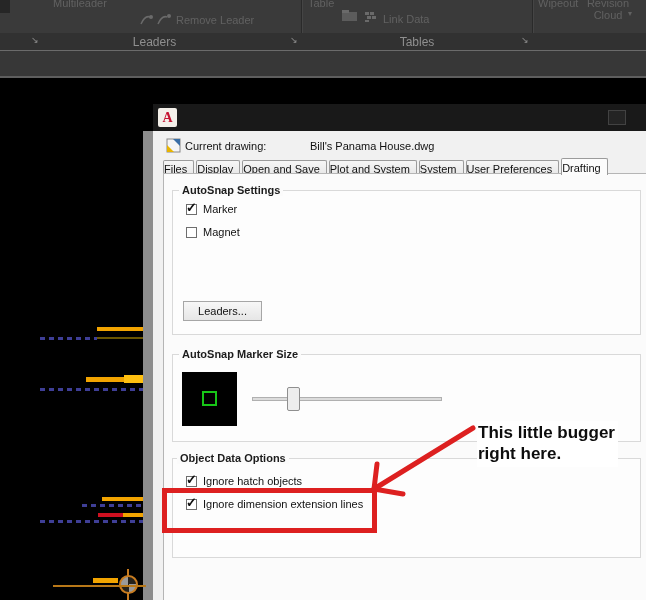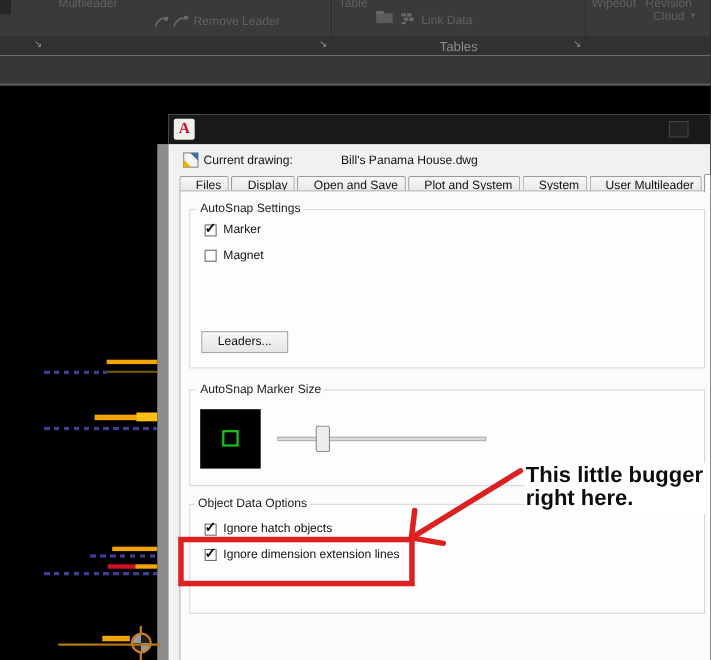--- a/index.html
+++ b/index.html
@@ -39,46 +39,46 @@
   .tb-ghost{position:absolute;left:455px;top:6px;width:18px;height:15px;
             border:1px solid rgba(255,255,255,.14);background:rgba(255,255,255,.05);}
   .cur-row{position:absolute;left:0;top:27px;width:100%;height:17px;}
   .cur-label{position:absolute;left:32px;top:9px;font-size:11px;color:#111;}
   .cur-value{position:absolute;left:157px;top:9px;font-size:11px;color:#111;}
   .dwg-icon{position:absolute;left:13px;top:7px;}
 
   .tabs{position:absolute;left:10px;top:54px;display:flex;align-items:flex-end;height:17px;}
   .tab{font-size:11px;color:#111;background:linear-gradient(#f6f6f6,#e7e7e7);
        border:1px solid #9b9b9b;border-bottom:none;border-radius:2px 2px 0 0;
-       padding:2px 6px 1px 14px;margin-right:2px;height:15px;white-space:nowrap;cursor:pointer;}
+       padding:2px 6px 1px 0;margin-right:2px;height:15px;white-space:nowrap;cursor:pointer;}
   .tab.active{background:#fcfcfc;height:17px;padding-top:3px;position:relative;z-index:3;}
   .page{position:absolute;left:10px;top:69px;width:492px;height:432px;
         background:#fbfbfb;border:1px solid #b5b5b5;}
 
   .grp{position:absolute;background:#fdfdfd;border:1px solid #d9d9d9;z-index:5;}
-  .grp-title{position:absolute;z-index:6;background:#fbfbfb;padding:0 3px;font-size:11px;color:#1c1c1c;white-space:nowrap;}
+  .grp-title{position:absolute;z-index:6;background:#fbfbfb;padding:0 3px;font-size:11px;color:#1c1c1c;white-space:nowrap;font-weight:bold;}
   .cb{position:absolute;z-index:7;cursor:pointer;}
   .cb .box{position:absolute;left:0;top:1px;width:11px;height:11px;background:#fff;border:1px solid #6e6e6e;}
   .cb .tick{position:absolute;left:0;top:-3px;font-size:13px;font-weight:bold;color:#101010;}
   .cb .lbl{position:absolute;left:17px;top:0;font-size:11px;color:#111;white-space:nowrap;}
   .btn{position:absolute;z-index:7;background:linear-gradient(#f7f7f7,#e6e6e6);border:1px solid #a6a6a6;
        font-size:11px;color:#111;text-align:center;cursor:pointer;font-family:"Liberation Sans",sans-serif;}
   .preview{position:absolute;z-index:7;background:#000;}
   .marker-sq{position:absolute;border:2px solid #17c517;}
   .slider-track{position:absolute;z-index:7;background:#dcdcdc;border:1px solid #b0b0b0;}
   .slider-thumb{position:absolute;z-index:8;background:#ededed;border:1px solid #8f8f8f;border-radius:2px;cursor:pointer;}
 
   
   .tooltip{position:absolute;left:33px;top:237px;width:323px;z-index:50;
            background:#e3e7ea;border:1px solid #707070;box-shadow:2px 2px 3px rgba(0,0,0,.45);
            padding:5px 7px;font-size:11.5px;line-height:1.45;color:#161616;}
   .red-rect{position:absolute;left:162px;top:488px;width:215px;height:45px;
             border:5px solid #dd2020;z-index:55;}
   .note{position:absolute;left:477px;top:421px;z-index:56;background:#fff;
-        font-weight:bold;font-size:20px;line-height:21px;color:#0d0d0d;padding:1px 3px 3px 1px;}
+        font-weight:bold;font-size:17px;line-height:21px;color:#0d0d0d;padding:1px 3px 3px 1px;}
   .arrow-svg{position:absolute;left:0;top:0;z-index:60;pointer-events:none;}
 </style>
 </head>
 <body>
 
 <div id="screen">
 
   <div class="ribbon">
     <div class="corner-dark"></div>
     <span class="rb-text" style="left:53px;top:-3px;">Multileader</span>
@@ -108,20 +108,21 @@
     </svg>
     <span class="rb-text" style="left:383px;top:13px;">Link Data</span>
 
     <div class="rb-sep" style="left:532px;"></div>
 
     <span class="rb-text" style="left:538px;top:-3px;">Wipeout</span>
     <span class="rb-text" style="left:584px;top:-3px;width:48px;white-space:normal;text-align:center;line-height:12px;">Revision Cloud</span>
     <span class="caret" style="left:628px;top:9px;">▾</span>
 
     <div class="rb-title-row">
+      <div class="rb-title" style="left:8px;width:293px;">Leaders</div>
       <div class="rb-title" style="left:303px;width:228px;">Tables</div>
     </div>
     <span class="rb-arrow" style="left:31px;">↘</span>
     <span class="rb-arrow" style="left:290px;">↘</span>
     <span class="rb-arrow" style="left:521px;">↘</span>
   </div>
 
   <div class="gap-bar"></div>
 
   <div class="canvas">
@@ -162,21 +163,21 @@
       <span class="cur-label">Current drawing:</span>
       <span class="cur-value">Bill's Panama House.dwg</span>
     </div>
 
     <div class="tabs">
       <span class="tab">Files</span>
       <span class="tab">Display</span>
       <span class="tab">Open and Save</span>
       <span class="tab">Plot and System</span>
       <span class="tab">System</span>
-      <span class="tab">User Multileader</span>
+      <span class="tab">User Preferences</span>
       <span class="tab active">Drafting</span>
 
     </div>
 
     <div class="page"></div>
   </div>
 
   <div class="grp" style="left:172px;top:190px;width:469px;height:145px;"></div>
   <div class="grp-title" style="left:179px;top:184px;">AutoSnap Settings</div>
 

